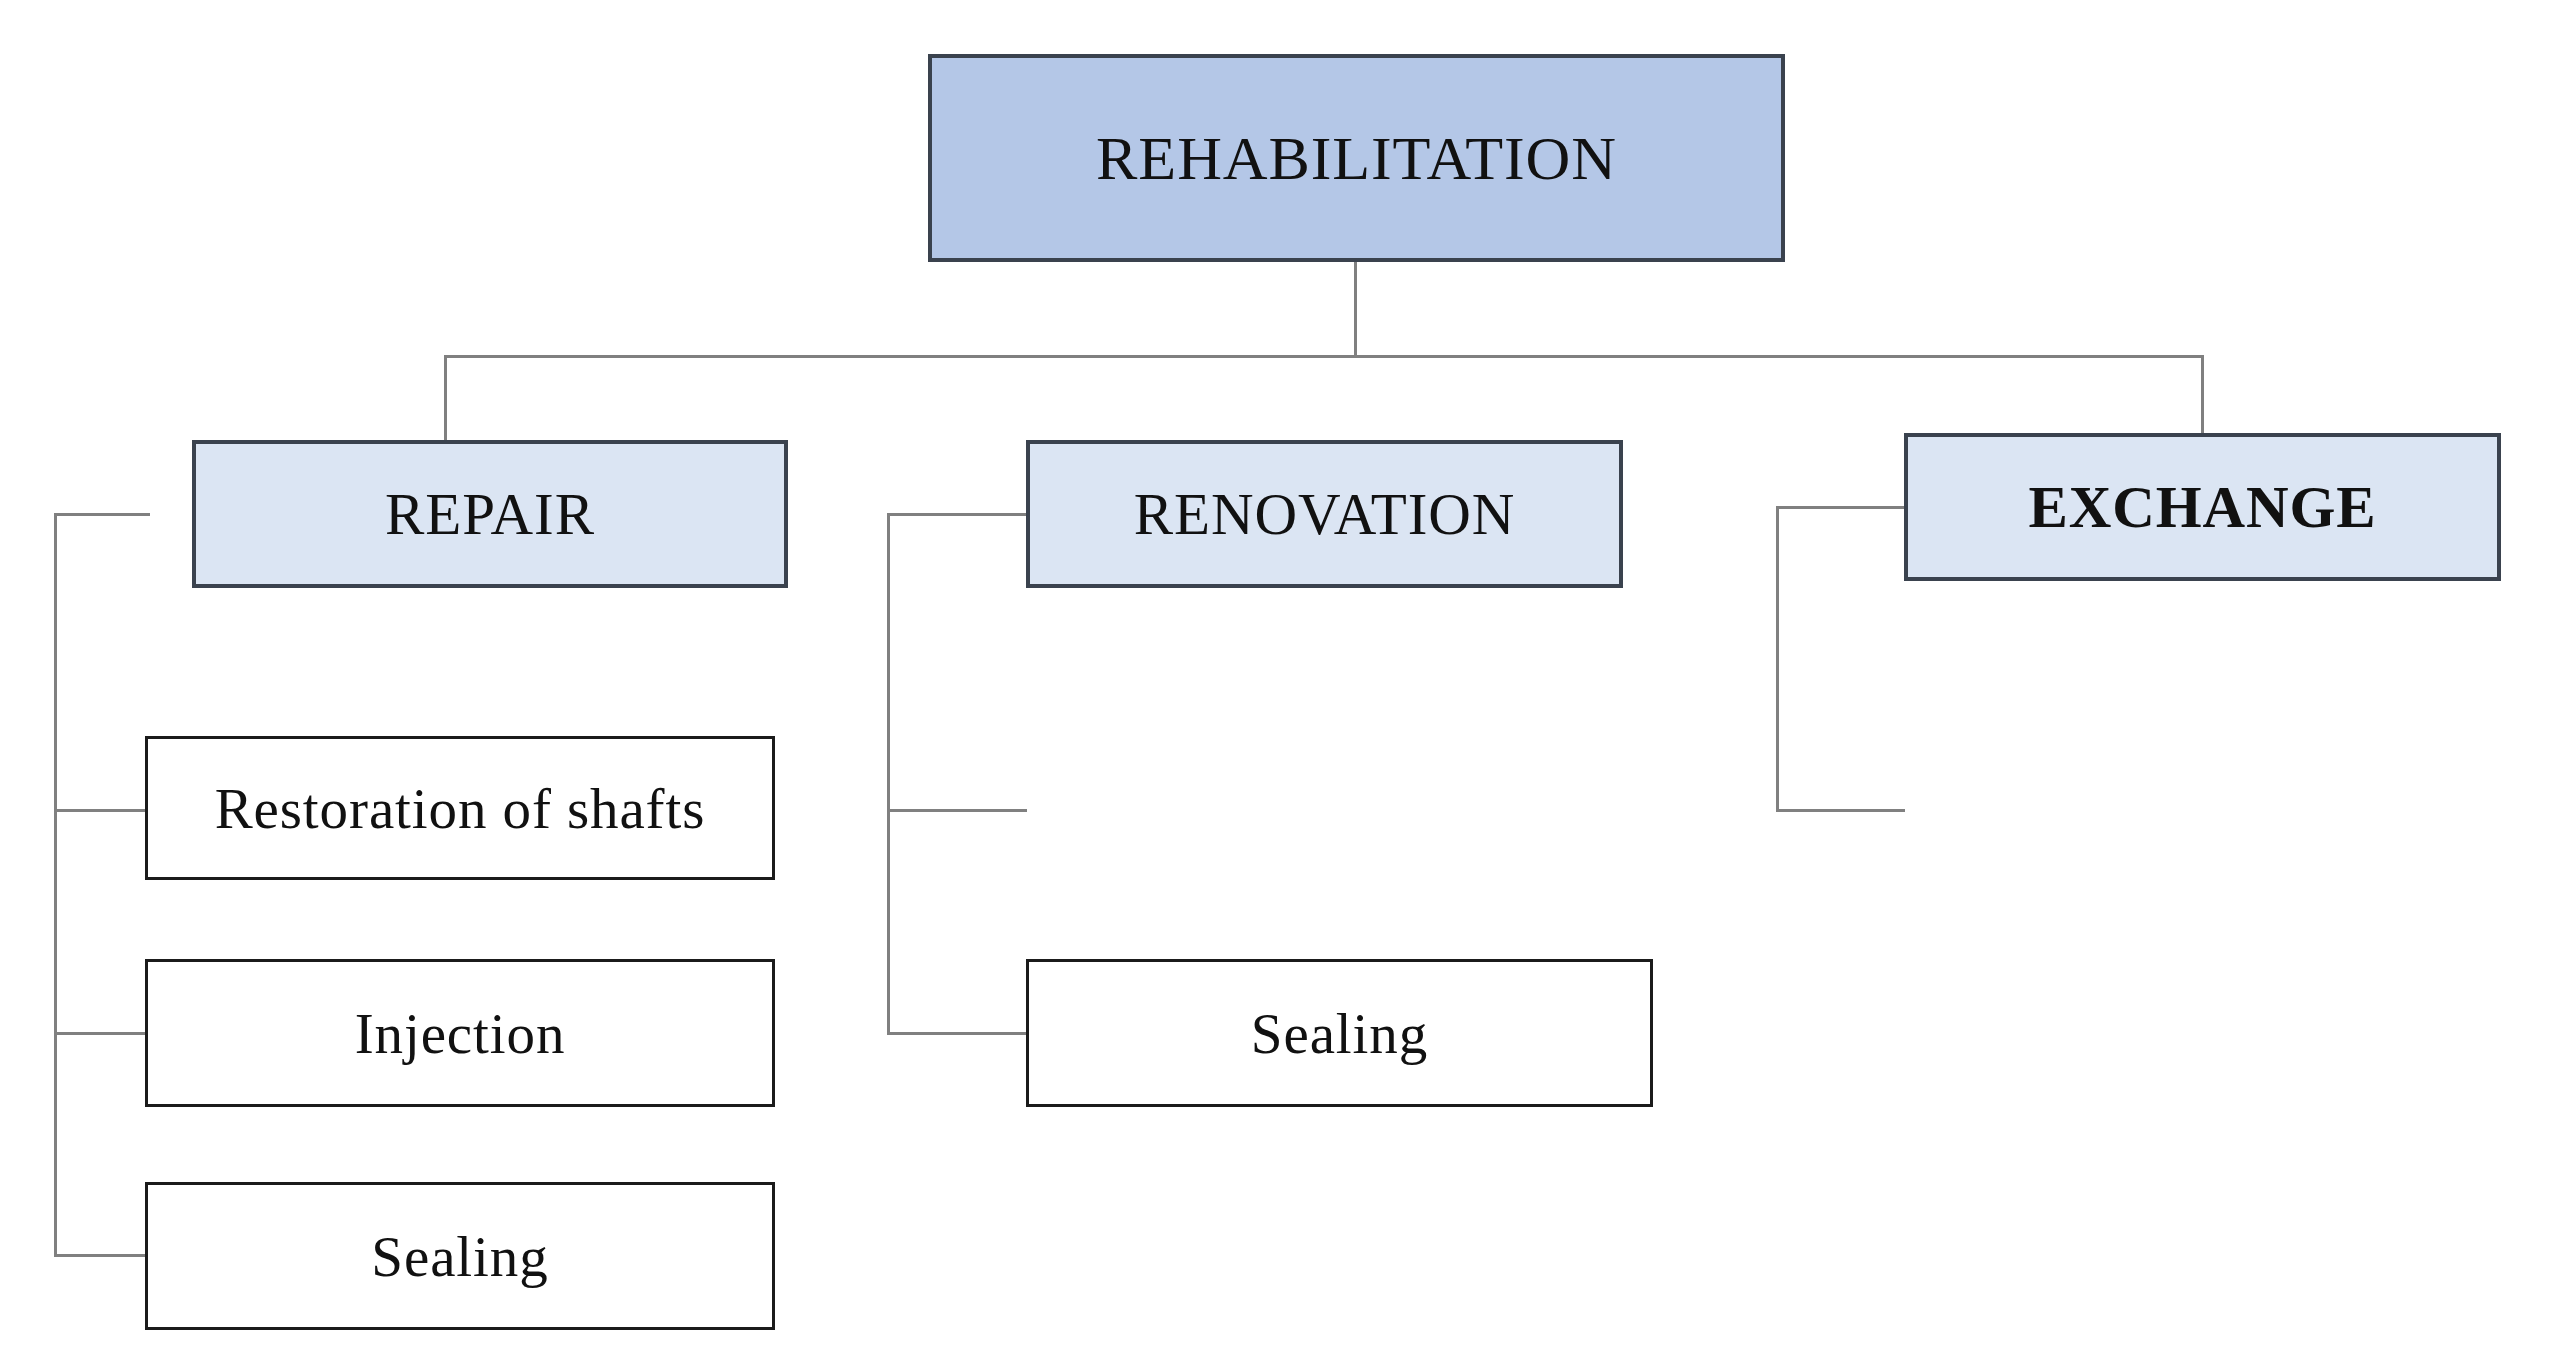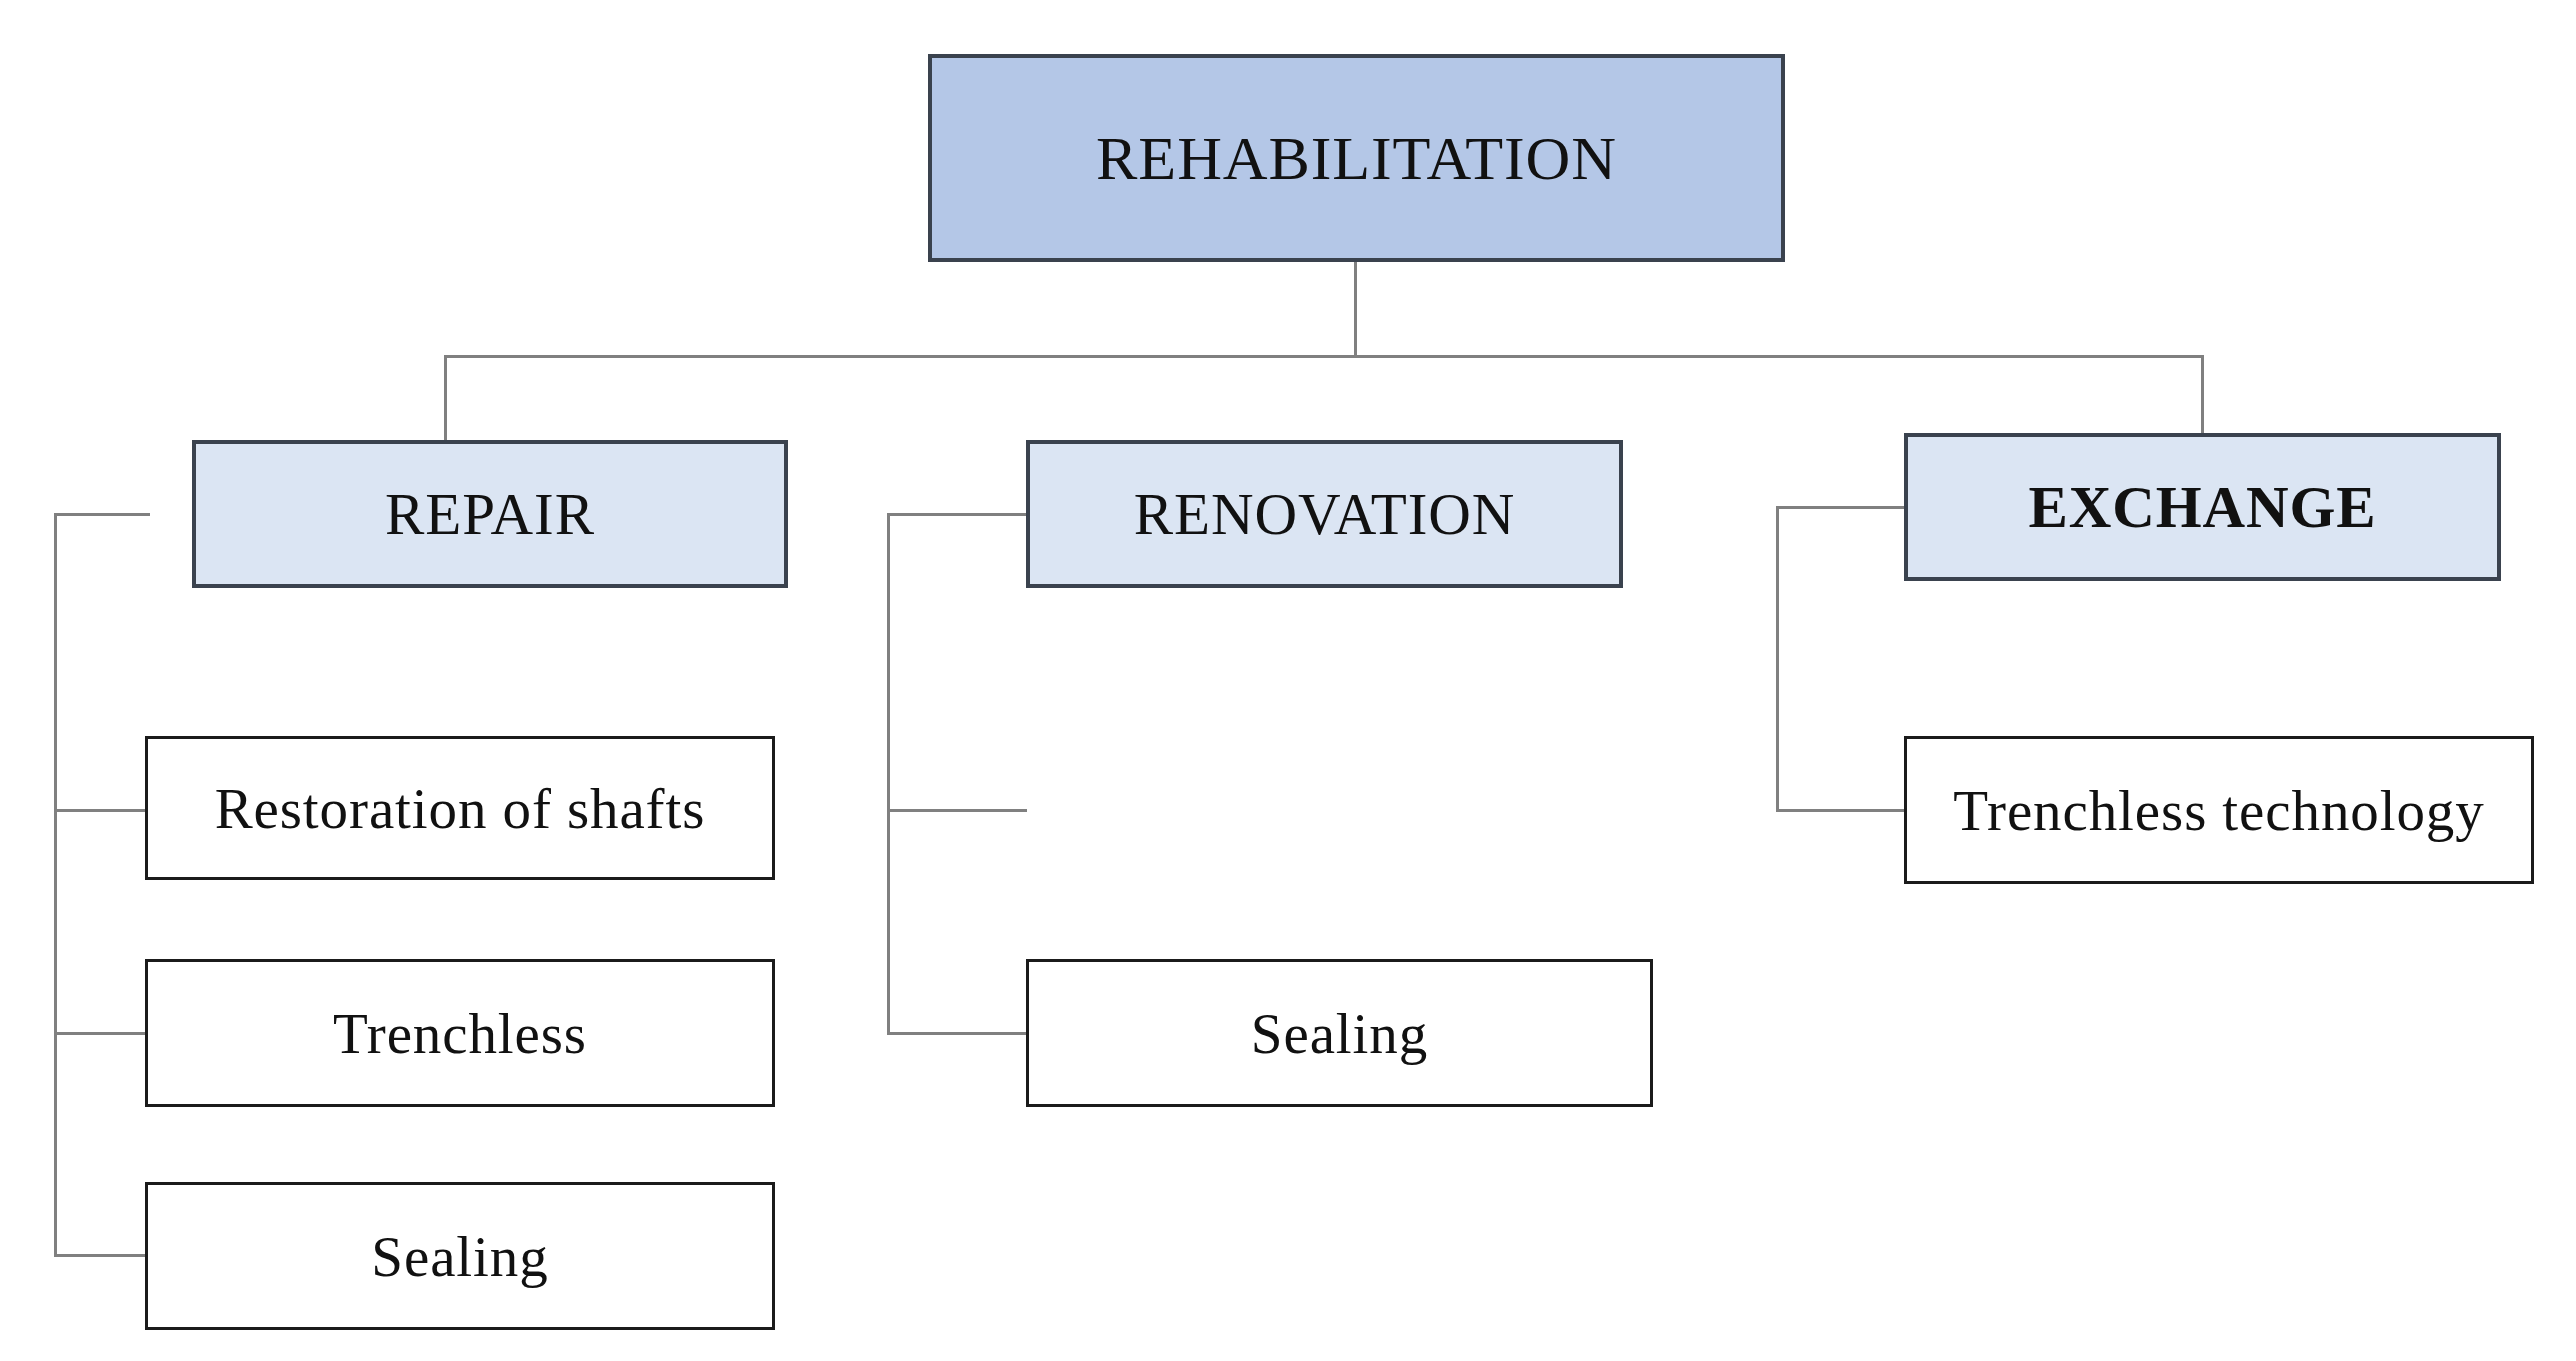--- a/index.html
+++ b/index.html
@@ -86,30 +86,27 @@
 
   <div class="box branch-box" style="left:1904px; top:433px; width:597px; height:148px;font-weight:bold;">
     <span>EXCHANGE</span>
   </div>
 
   <div class="box leaf-box" style="left:145px; top:736px; width:630px; height:144px;">
     <span>Restoration of shafts</span>
   </div>
 
   <div class="box leaf-box" style="left:145px; top:959px; width:630px; height:148px;">
-    <span>Trenchless</span>
+    <span>Injection</span>
   </div>
 
   <div class="box leaf-box" style="left:145px; top:1182px; width:630px; height:148px;">
     <span>Sealing</span>
   </div>
 
 
   <div class="box leaf-box" style="left:1026px; top:959px; width:627px; height:148px;">
     <span>Sealing</span>
   </div>
 
-  <div class="box leaf-box" style="left:1904px; top:736px; width:630px; height:148px;">
-    <span>Trenchless technology</span>
-  </div>
 
 </div>
 
 
 </body></html>

